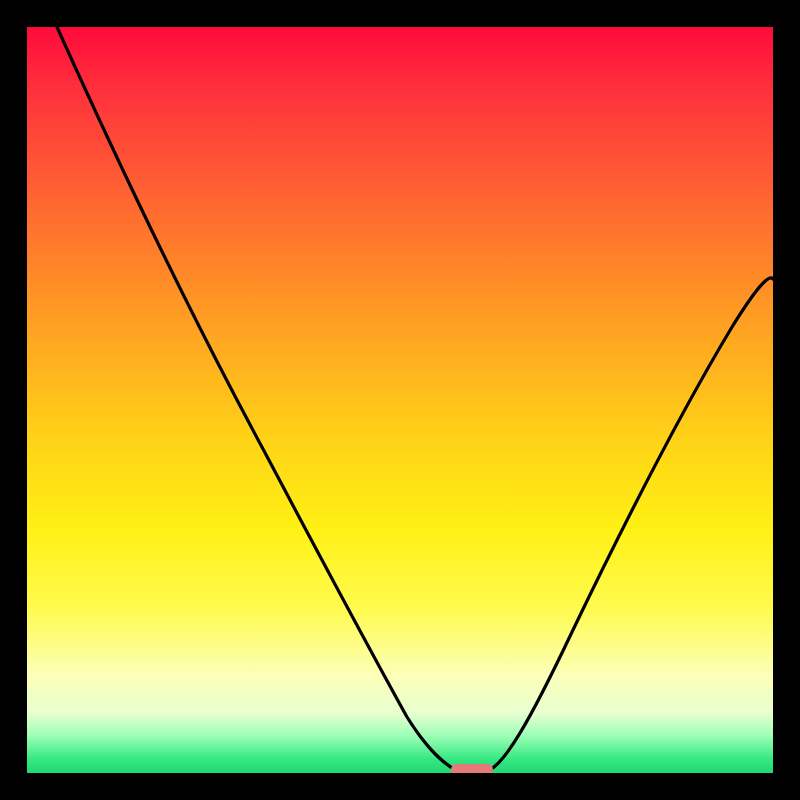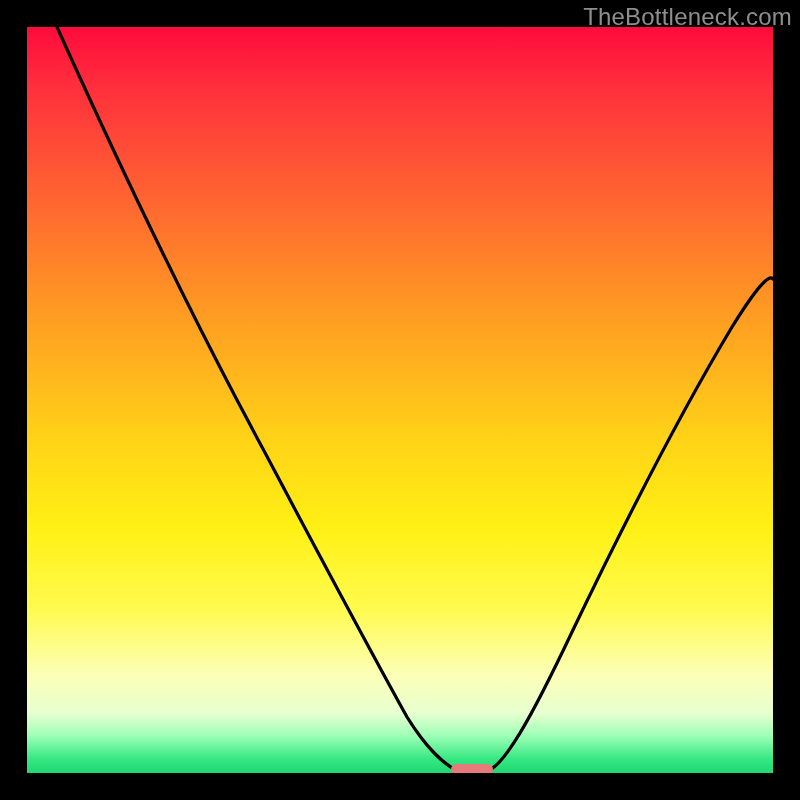--- a/index.html
+++ b/index.html
@@ -86,15 +86,14 @@
       <path d="M 462 743.5
                C 478 735, 500 700, 545 605
                C 605 480, 660 375, 705 300
                C 728 263, 742 246, 746 252" fill="none" stroke="#000" stroke-width="3.2" stroke-linecap="round"></path>
 
       <rect x="424" y="737" width="42" height="11" rx="5.5" ry="5.5" fill="#e67a7a"></rect>
     </svg>
 
   </div>
 
-  <div class="watermark">TheBottleneck.com</div>
 
 </div>
 
 </body></html>

